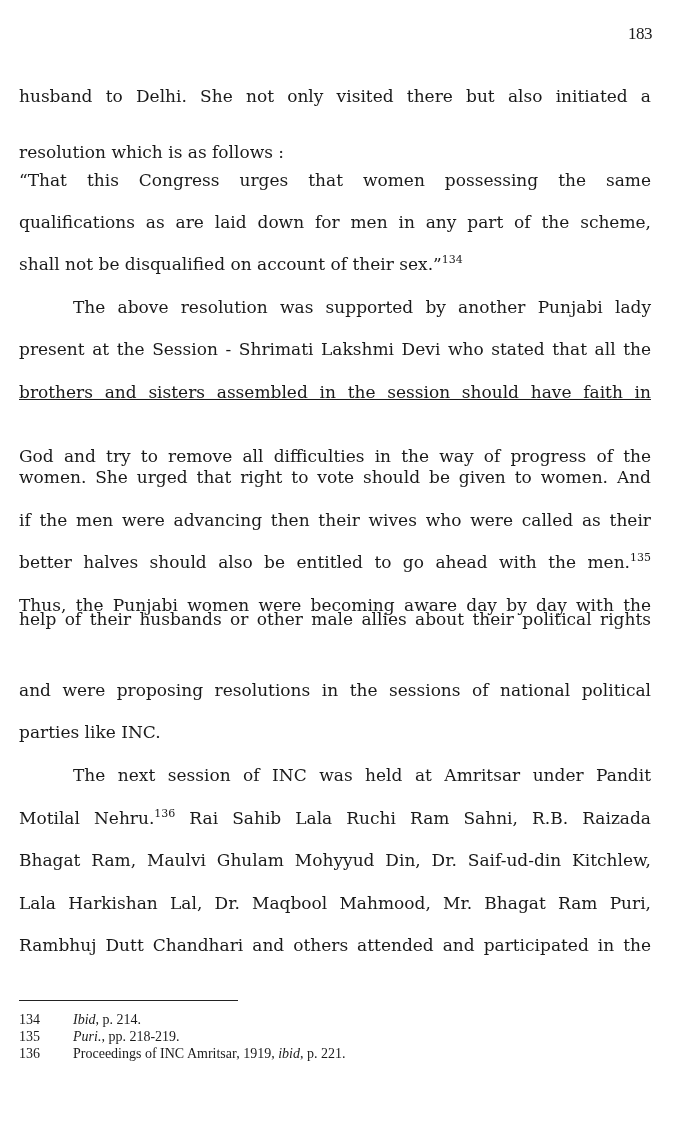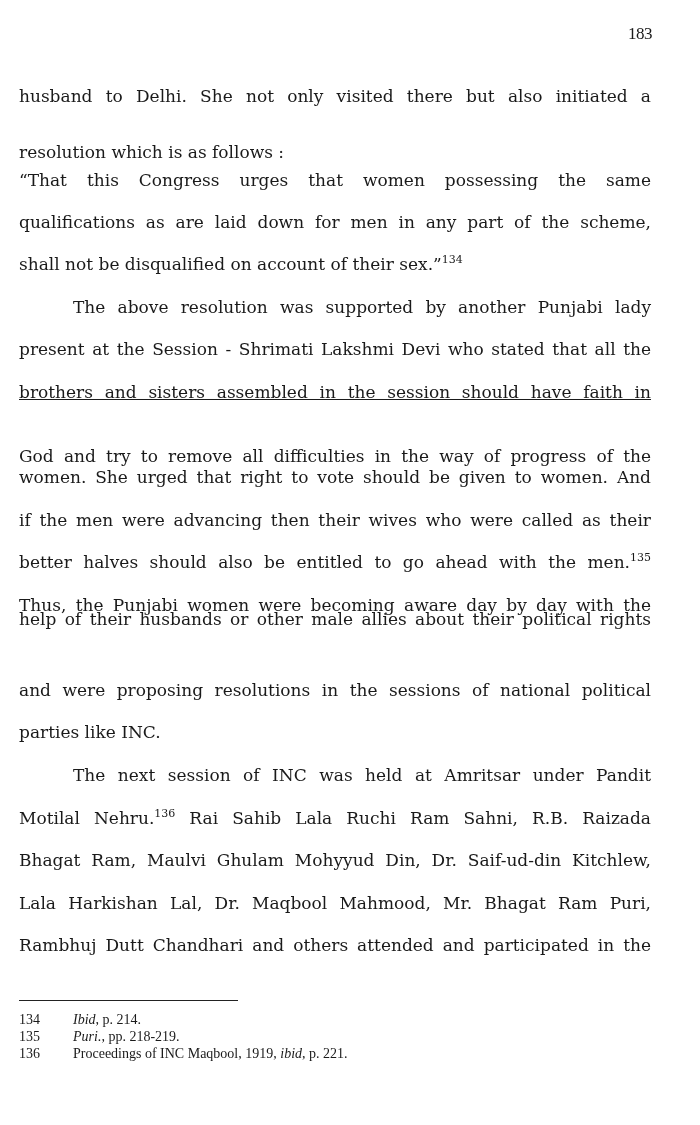--- a/index.html
+++ b/index.html
@@ -57,14 +57,14 @@
 
 <div class="rule"></div>
 
 <div class="fn" style="top:1012px">
   <span class="num">134</span><i>Ibid</i><span>, p. 214.</span>
 </div>
 <div class="fn" style="top:1029px">
   <span class="num">135</span><i>Puri.</i><span>, pp. 218-219.</span>
 </div>
 <div class="fn" style="top:1046px">
-  <span class="num">136</span><span>Proceedings of INC Maqbool, 1919, </span><i>ibid</i><span>, p. 221.</span>
+  <span class="num">136</span><span>Proceedings of INC Amritsar, 1919, </span><i>ibid</i><span>, p. 221.</span>
 </div>
 
 </body></html>

